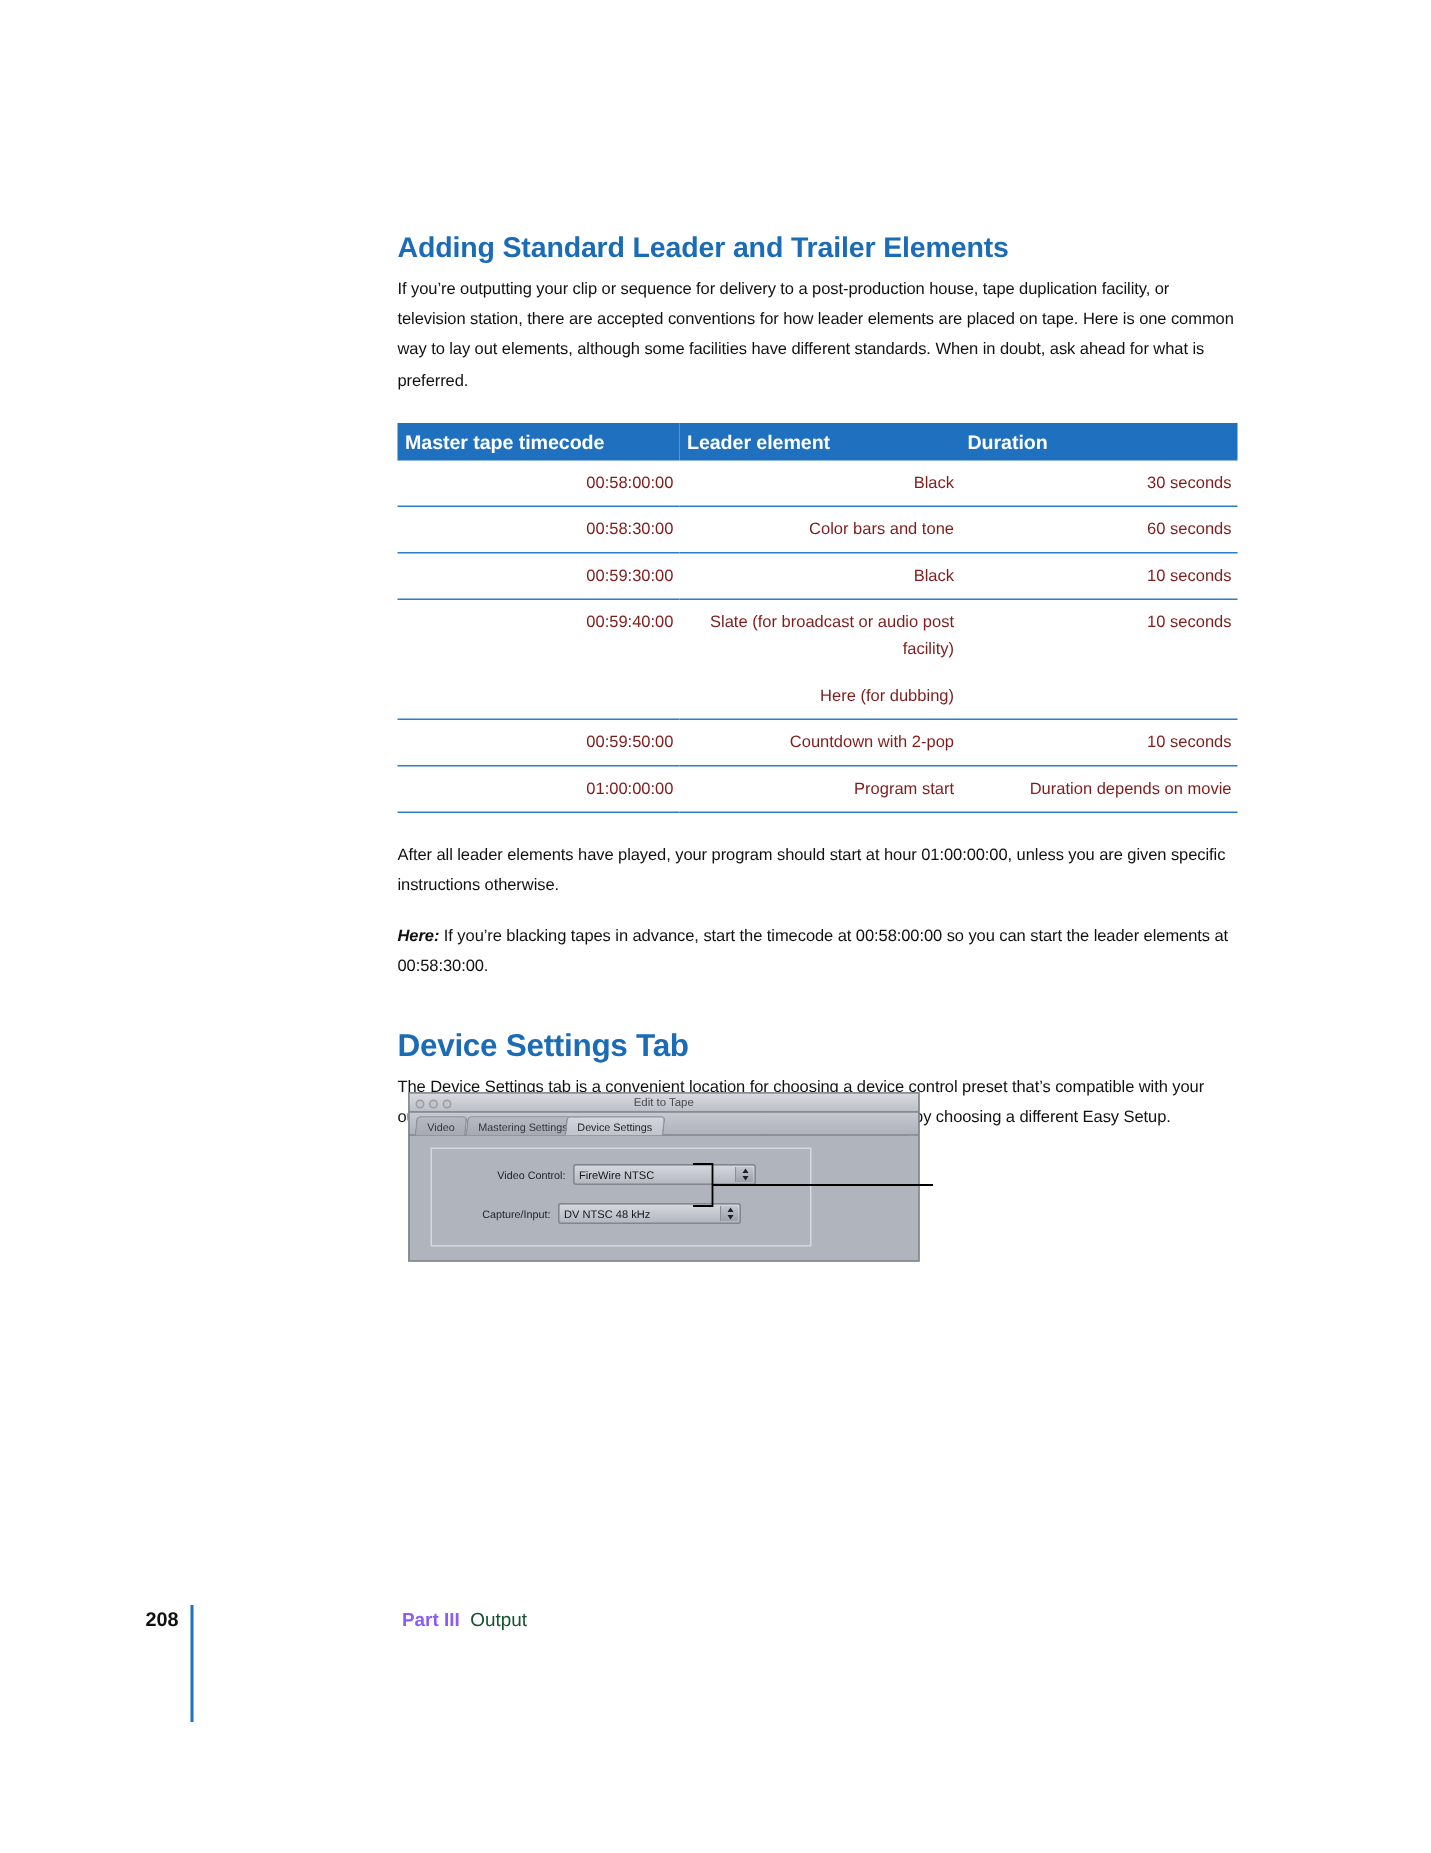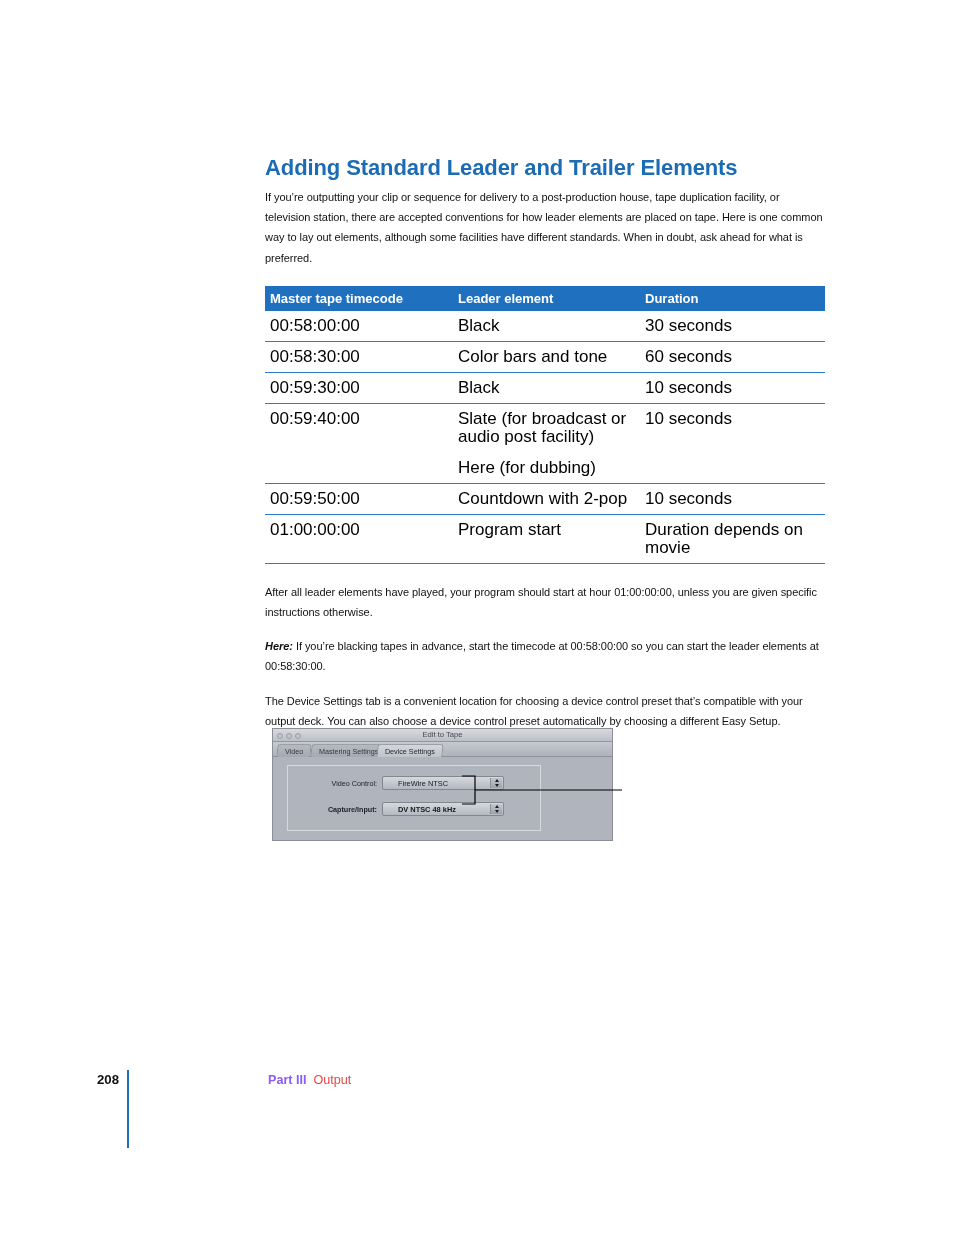--- a/index.html
+++ b/index.html
@@ -23,21 +23,21 @@
 
   
   .content {
     position: absolute;
     left: 265px;
     top: 155px;
     width: 562px;
   }
 
   h2.section-head {
-    font-size: 22px;
+    font-size: 19px;
     font-weight: bold;
     color: #1b6cb5;
     margin: 0 0 6px 0;
     letter-spacing: -0.1px;
   }
 
   h1.chapter-head {
     font-size: 21px;
     font-weight: bold;
     color: #1b6cb5;
@@ -72,26 +72,27 @@
   .leader-table thead th {
     background: #1f71c0;
     color: #ffffff;
     font-size: 13.1px;
     font-weight: bold;
     text-align: left;
     padding: 5px 4px 5px 5px;
     letter-spacing: -0.05px;
   }
   .leader-table tbody td {
-    font-size: 17px;
-    color: #000000;
+    font-size: 11px;
+    color: #7f1d1d;
     padding: 6px 4px 6px 5px;
     border-bottom: 1.3px solid #2d7dc9;
     vertical-align: top;
     line-height: 18px;
+    text-align: right;
   }
   .leader-table col.c1 { width: 188px; }
   .leader-table col.c2 { width: 187px; }
   .leader-table col.c3 { width: 185px; }
 
   .cell-sub {
     display: block;
     margin-top: 13px;
   }
 
@@ -205,21 +206,21 @@
     box-sizing: border-box;
   }
 
   .field-row {
     position: absolute;
     display: flex;
     align-items: center;
     height: 14px;
   }
   .field-row.row1 { left: 43px; top: 19px; }
-  .field-row.row2 { left: 43px; top: 45px; font-weight: bold; }
+  .field-row.row2 { left: 33px; top: 45px; }
 
   .field-label {
     font-size: 7.2px;
     color: #20232a;
     text-align: right;
     width: 61px;
     margin-right: 5px;
     white-space: nowrap;
   }
   .popup {
@@ -229,21 +230,21 @@
     background: linear-gradient(#d5d8dd, #b4b8c0);
     border: 1px solid #82868e;
     border-radius: 2px;
     box-sizing: border-box;
     display: flex;
     align-items: center;
   }
   .popup-value {
     font-size: 7.4px;
     color: #13161b;
-    padding-left: 15px;
+    padding-left: 3px;
     white-space: nowrap;
   }
   .popup-arrows {
     position: absolute;
     right: 1px;
     top: 1px;
     bottom: 1px;
     width: 12px;
     background: linear-gradient(#c3c6cd, #9da1aa);
     border-left: 1px solid #8a8e96;
@@ -306,21 +307,21 @@
     top: 1073px;
     font-size: 12.6px;
     white-space: nowrap;
   }
   .footer-part {
     font-weight: bold;
     color: #8b5cf6;
     margin-right: 7px;
   }
   .footer-link {
-    color: #ef4444;
+    color: #14532d;
   }
 </style>
 </head>
 <body>
 
 <div class="page">
 
   <div class="content">
 
     <h2 class="section-head">Adding Standard Leader and Trailer Elements</h2>
@@ -374,20 +375,21 @@
           <td><span>Program start</span></td>
           <td>Duration depends on movie</td>
         </tr>
       </tbody>
     </table>
 
     <p class="body-text" style="margin-top:18px;">After all leader elements have played, your program should start at hour 01:00:00:00, unless you are given specific instructions otherwise.</p>
 
     <p class="body-text"><span class="note-label">Here:</span> <span>If you’re blacking tapes in advance, start the timecode at 00:58:00:00 so you can start the leader elements at 00:58:30:00.</span></p>
 
+    <h1 class="chapter-head" style="margin-top:31px;">Device Settings Tab</h1>
 
     <p class="body-text">The Device Settings tab is a convenient location for choosing a device control preset that’s compatible with your output deck. You can also choose a device control preset automatically by choosing a different Easy Setup.</p>
 
   </div>
 
   <div class="figure">
     <div class="dlg">
 
       <div class="dlg-titlebar">
         <div class="traffic">

